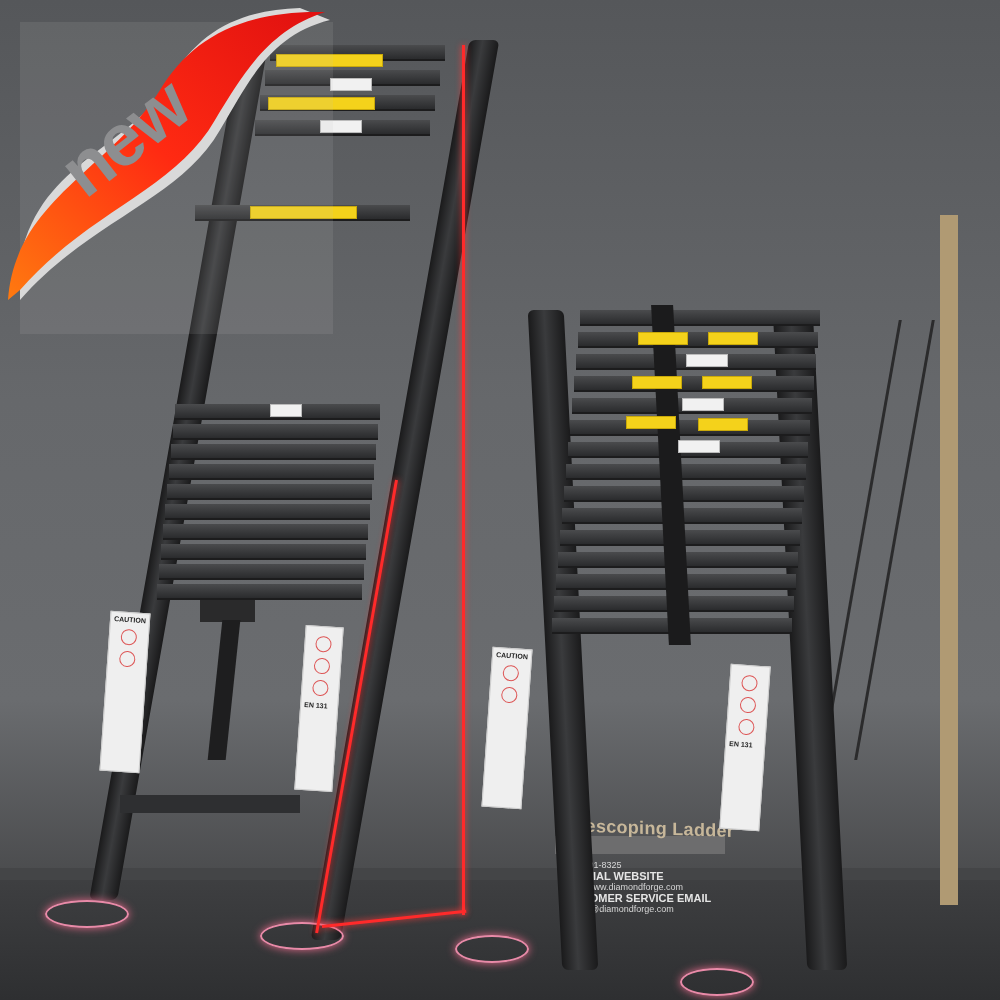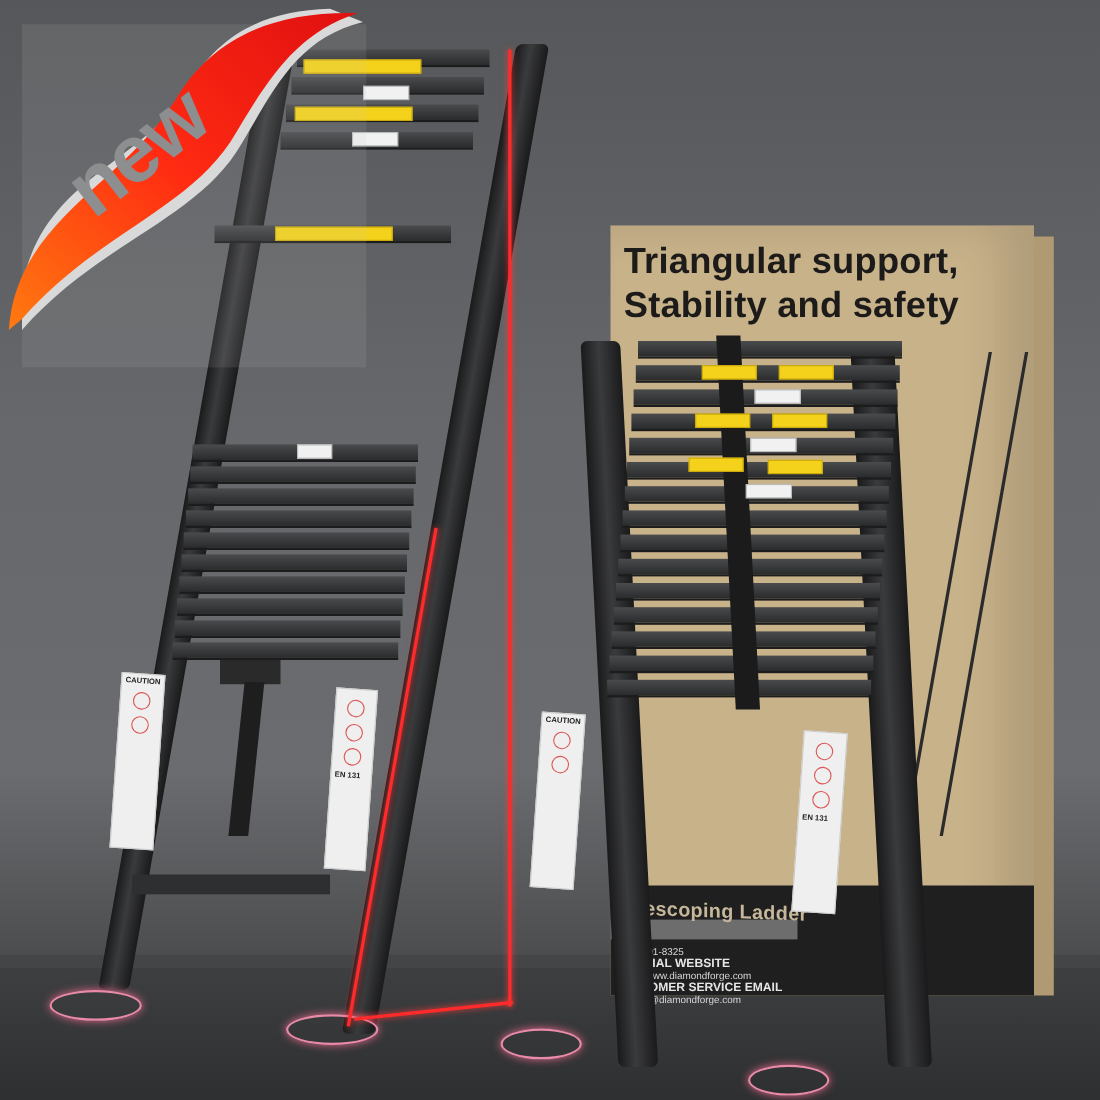--- a/index.html
+++ b/index.html
@@ -34,25 +34,20 @@
   .back-ladder{position:absolute;left:860px;top:320px;width:30px;height:440px;border-left:3px solid #2b2b2c;border-right:3px solid #2b2b2c;transform:skewX(-10deg);}
 </style>
 </head>
 <body>
 
 <div class="stage">
   <div class="wallbase"></div>
   <div class="floor"></div>
 
   <div class="box-edge"></div>
-  <div class="box">
-    <div class="box-title">Triangular support,
-Stability and safety</div>
-    <div class="box-bottom"></div>
-  </div>
   <div class="back-ladder"></div>
   <div class="bandbar"></div>
   <div class="tele">Telescoping Ladder</div>
   <div class="info">
     <div>(332) 201-8325</div>
     <div class="h">OFFICIAL WEBSITE</div>
     <div>https://www.diamondforge.com</div>
     <div class="h">CUSTOMER SERVICE EMAIL</div>
     <div>support@diamondforge.com</div>
   </div>

